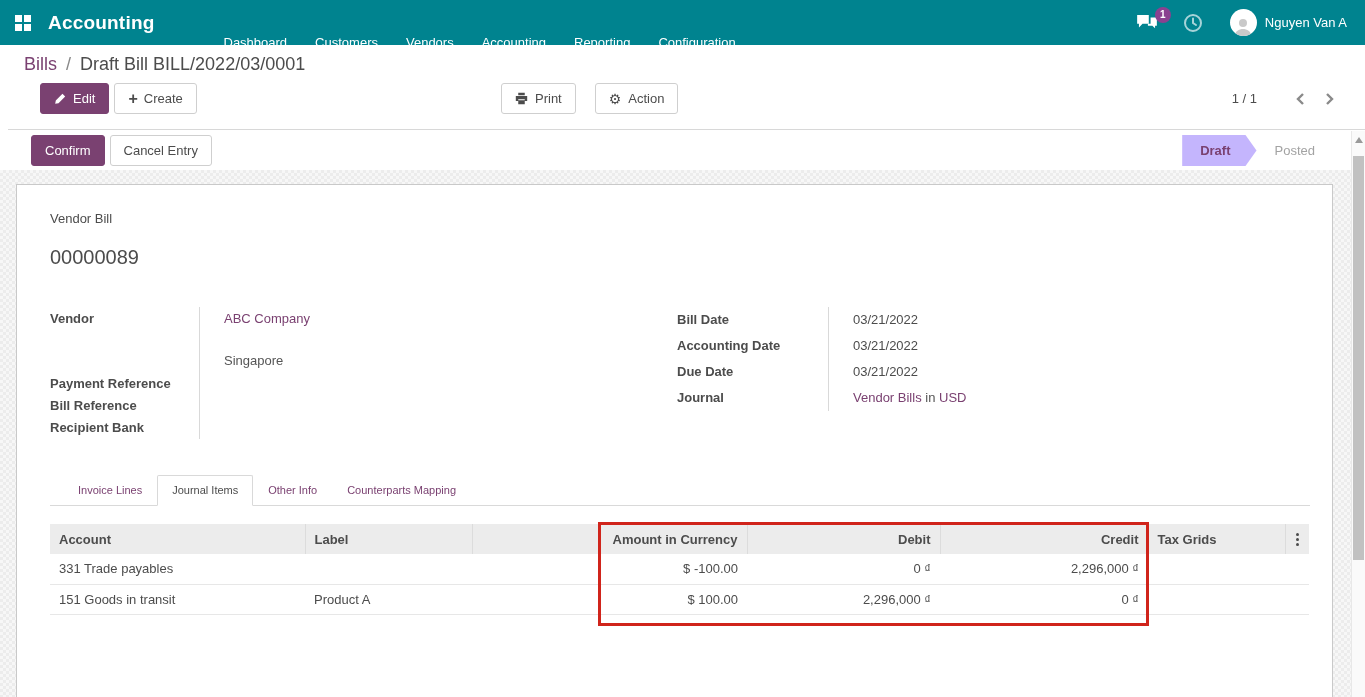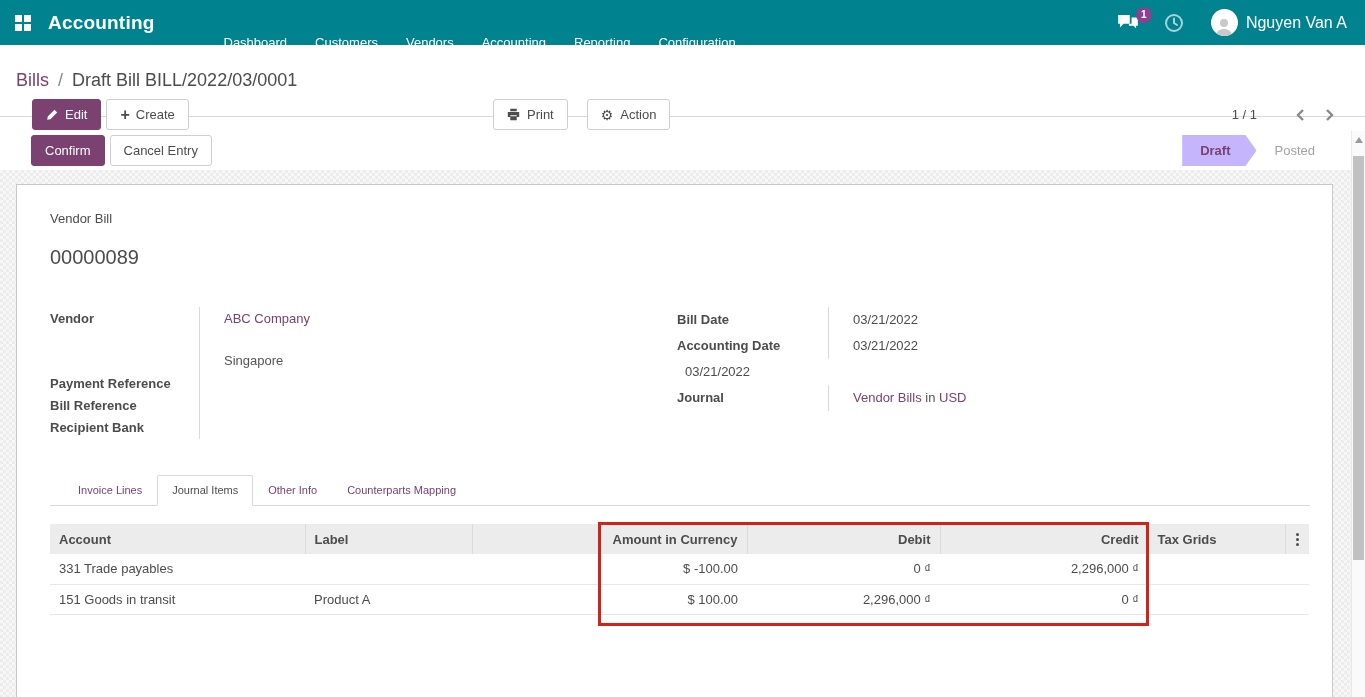--- a/index.html
+++ b/index.html
@@ -28,27 +28,27 @@
   .badge {
     position:absolute; top:-7px; right:-13px; background:#8a4190; color:#fff;
     border-radius:50%; width:16px; height:16px; font-size:10px;
     line-height:16px; text-align:center; font-weight:700;
   }
   .clock-wrap { margin-right:28px; opacity:.65; cursor:pointer; }
   .avatar {
     width:27px; height:27px; border-radius:50%; background:#fff;
     display:flex; align-items:flex-end; justify-content:center; overflow:hidden; margin-right:8px;
   }
-  .user-name { font-size:16px; cursor:pointer; }
+  .user-name { font-size:13px; cursor:pointer; }
   .user-menu { display:flex; align-items:center; cursor:pointer; }
 
   
   .control-panel {
-    position:absolute; top:45px; left:0; right:0; height:72px;
-    background:#fff; border-bottom:1px solid #d8d8d8; padding:16px 16px;
+    position:absolute; top:45px; left:8px; right:0; height:85px;
+    background:#fff; border-bottom:1px solid #d8d8d8; padding:0 16px;
   }
   .breadcrumb { padding-top:9px; font-size:18px; color:#4c4c4c; }
   .breadcrumb .bc-link { color:#7A4171; cursor:pointer; }
   .breadcrumb .bc-sep { color:#888; padding:0 4px; }
   .cp-buttons { position:relative; margin-top:7px; height:33px; display:flex; align-items:center; }
   .btn {
     display:inline-flex; align-items:center; height:31px; padding:0 13px;
     font-size:13px; border-radius:3px; border:1px solid transparent;
     cursor:pointer; background:#fff; color:#4c4c4c; white-space:nowrap;
   }
@@ -304,20 +304,21 @@
       <div class="group-right">
         <div class="frow">
           <span class="lbl">Bill Date</span>
           <span class="val">03/21/2022</span>
         </div>
         <div class="frow">
           <span class="lbl">Accounting Date</span>
           <span class="val">03/21/2022</span>
         </div>
         <div class="frow">
+          <span class="lbl">Due Date</span>
           <span class="val">03/21/2022</span>
         </div>
         <div class="frow">
           <span class="lbl">Journal</span>
           <span class="val">
             <span class="link">Vendor Bills</span>
             <span class="muted">in</span>
             <span class="link">USD</span>
           </span>
         </div>

